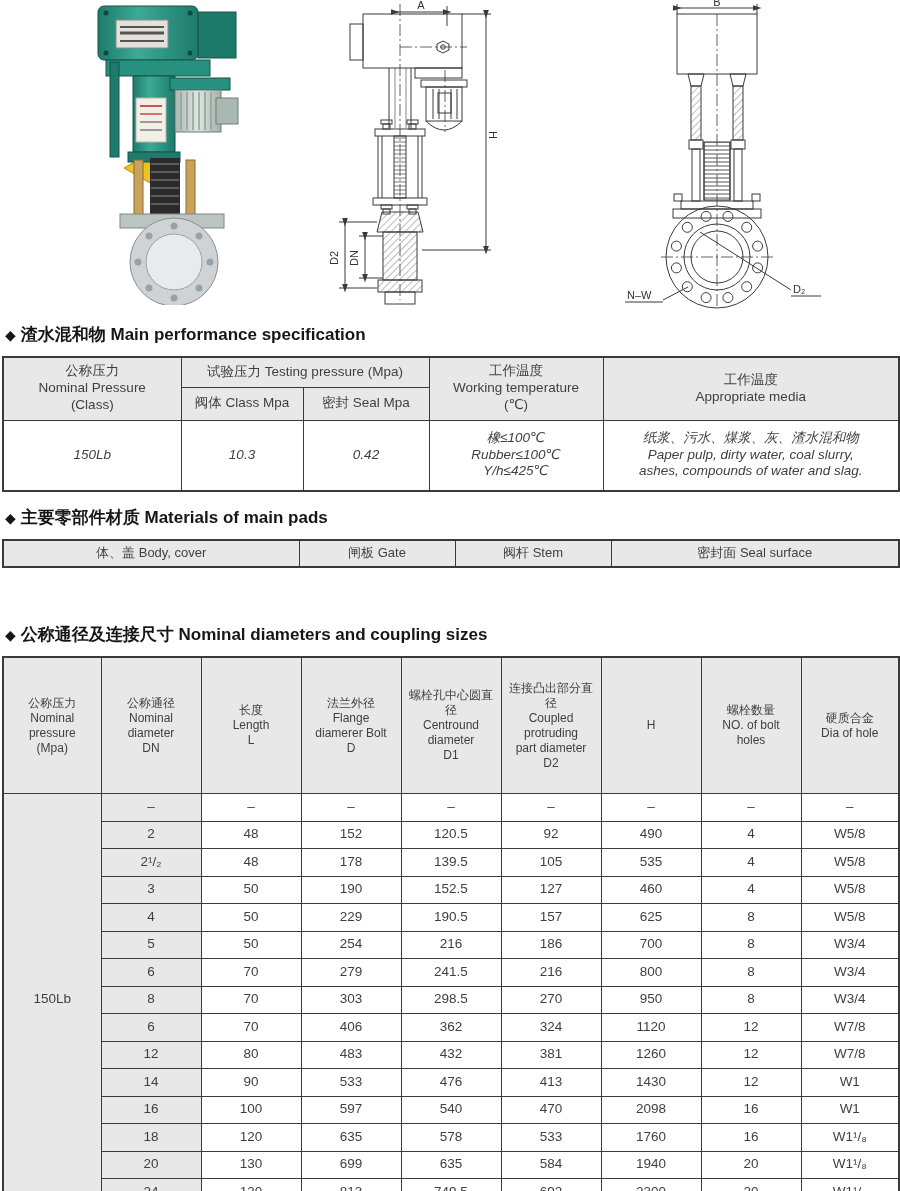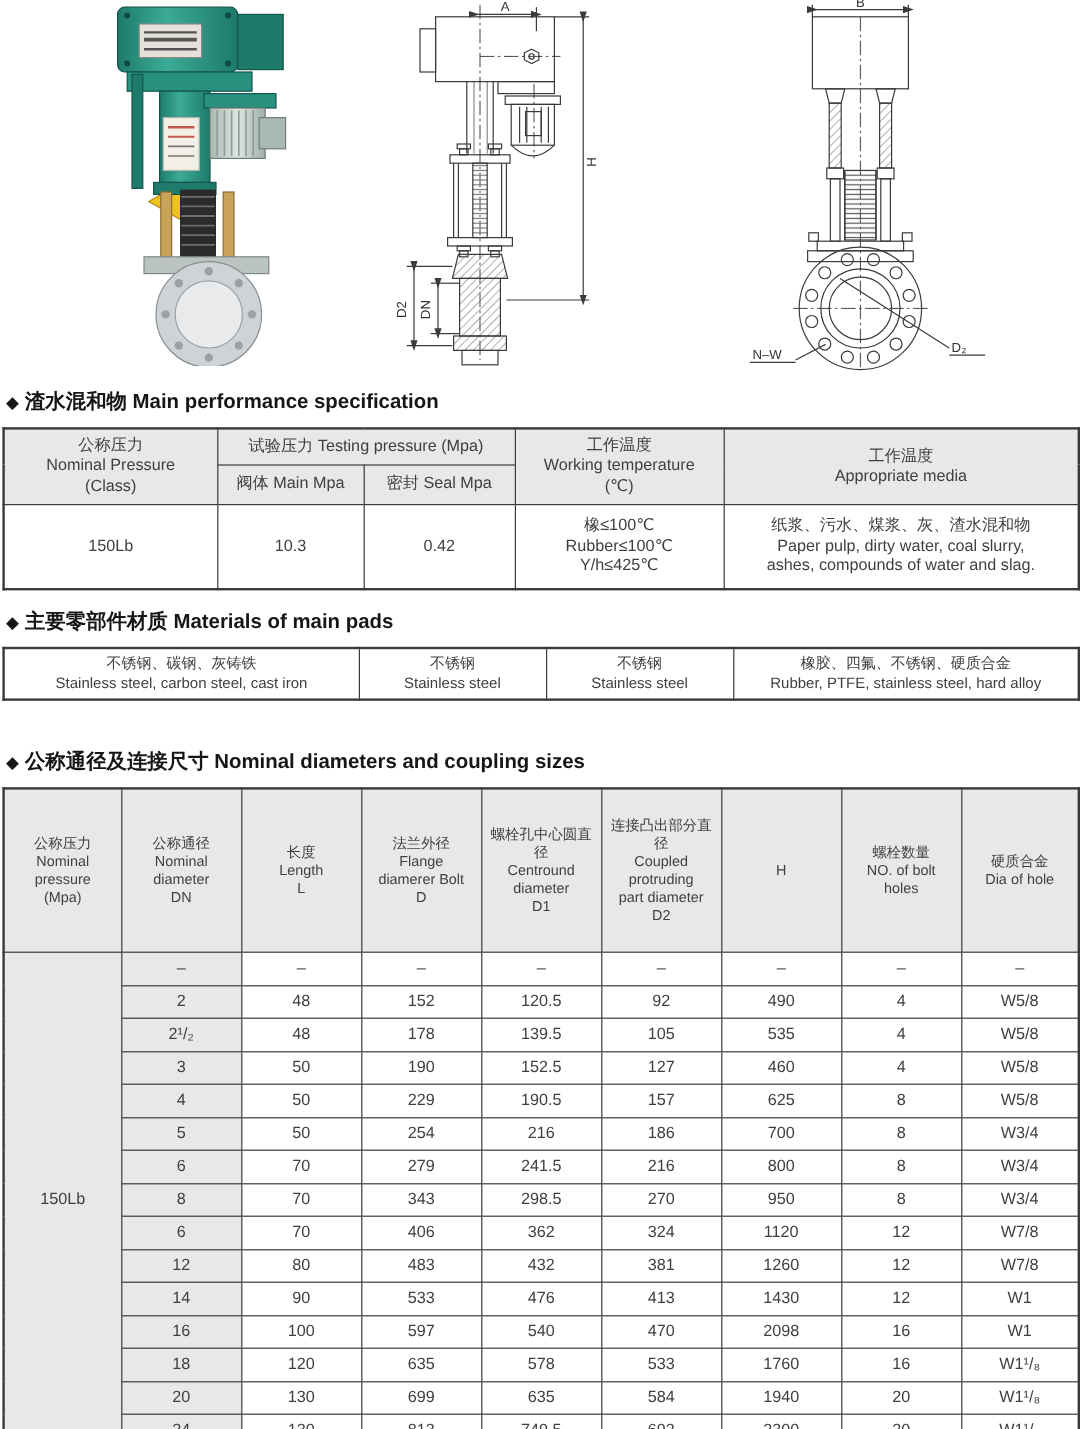--- a/index.html
+++ b/index.html
@@ -15,21 +15,21 @@
   .section-title .bullet{font-size:14px;line-height:1;}
   table{border-collapse:collapse;table-layout:fixed;width:896px;background:#fff;}
   th,td{
     border:1px solid #3a3a3a;text-align:center;vertical-align:middle;
     white-space:pre-line;padding:1px 2px;line-height:1.25;
   }
   table{border:2px solid #3a3a3a;}
   th{background:#e8e8e8;font-weight:normal;}
   
   .perf th{font-size:13.5px;}
-  .perf td{font-size:13.5px;}
+  .perf td{font-size:13.5px;font-style:italic;}
   .perf .h-top{height:30px;}
   .perf .h-sub{height:33px;}
   .perf .r-data td{height:67px;}
   
   .mats th{font-size:13px;height:23px;}
   .mats td{font-size:12.5px;height:39px;}
   
   .sizes th{font-size:12px;height:133px;}
   .sizes td{font-size:13.5px;height:26.5px;padding:0 2px;}
   .sizes td.dn,.sizes td.lead{background:#e8e8e8;}
@@ -290,21 +290,21 @@
 Nominal Pressure
 (Class)</th>
     <th colspan="2">试验压力 Testing pressure (Mpa)</th>
     <th rowspan="2">工作温度
 Working temperature
 (℃)</th>
     <th rowspan="2">工作温度
 Appropriate media</th>
   </tr>
   <tr class="h-sub">
-    <th>阀体 Main Mpa</th>
+    <th>阀体 Class Mpa</th>
     <th>密封 Seal Mpa</th>
   </tr>
   <tr class="r-data">
     <td>150Lb</td>
     <td>10.3</td>
     <td>0.42</td>
     <td>橡≤100℃
 Rubber≤100℃
 Y/h≤425℃</td>
     <td>纸浆、污水、煤浆、灰、渣水混和物
@@ -320,29 +320,25 @@
 </div>
 
 <table class="abs mats" style="left:2px;top:539px">
   <colgroup>
       <col style="width:296px">
       <col style="width:156px">
       <col style="width:156px">
       <col style="width:288px">
     </colgroup>
   <tbody>
-  <tr>
-    <td>不锈钢、碳钢、灰铸铁
-Stainless steel, carbon steel, cast iron</td>
-    <td>不锈钢
-Stainless steel</td>
-    <td>不锈钢
-Stainless steel</td>
-    <td>橡胶、四氟、不锈钢、硬质合金
-Rubber, PTFE, stainless steel, hard alloy</td>
+      <tr>
+    <th>体、盖 Body, cover</th>
+    <th>闸板 Gate</th>
+    <th>阀杆 Stem</th>
+    <th>密封面 Seal surface</th>
   </tr>
 </tbody>
   </table>
 
 <div class="abs section-title" style="left:5px;top:623px">
   <span class="bullet">◆</span>
   <span>公称通径及连接尺寸 Nominal diameters and coupling sizes</span>
 </div>
 
 <table class="abs sizes" style="left:2px;top:656px">
@@ -459,21 +455,21 @@
         <td>279</td>
         <td>241.5</td>
         <td>216</td>
         <td>800</td>
         <td>8</td>
         <td>W3/4</td>
       </tr>
       <tr>
         <td class="dn">8</td>
         <td>70</td>
-        <td>343</td>
+        <td>303</td>
         <td>298.5</td>
         <td>270</td>
         <td>950</td>
         <td>8</td>
         <td>W3/4</td>
       </tr>
       <tr>
         <td class="dn">6</td>
         <td>70</td>
         <td>406</td>

